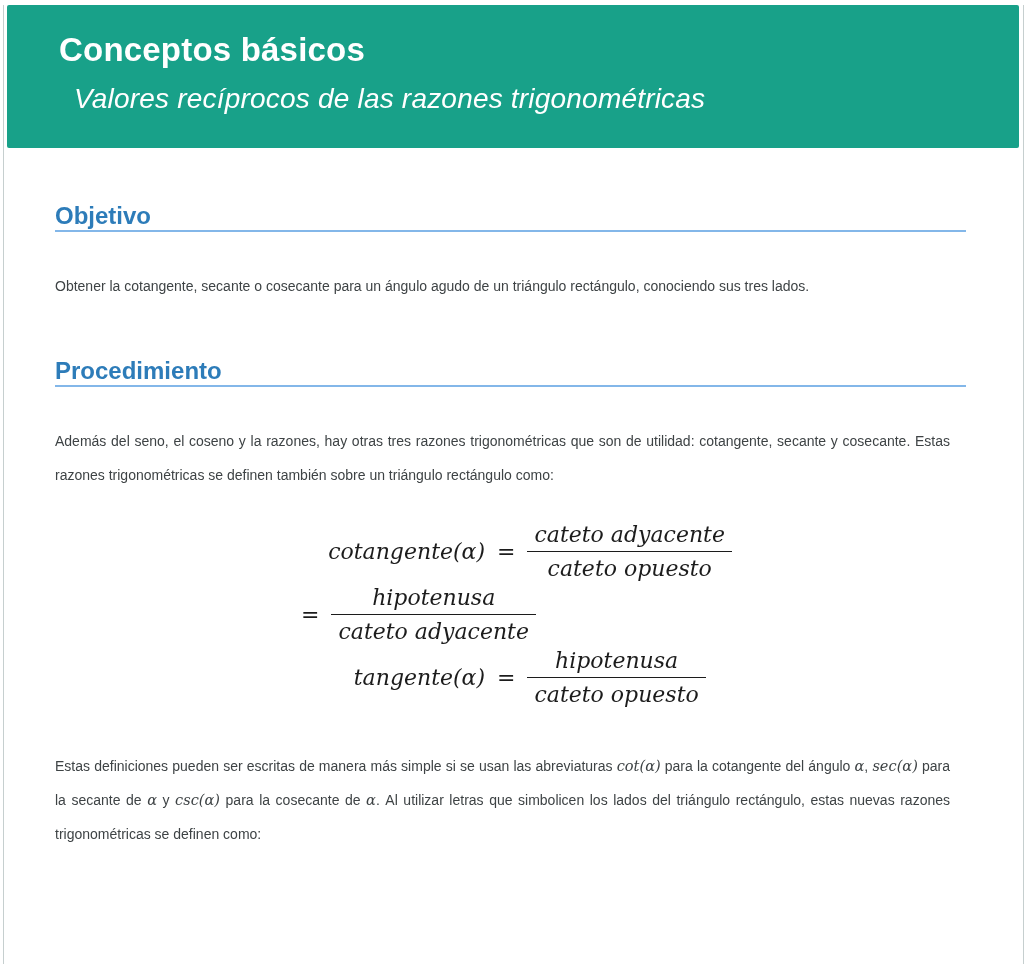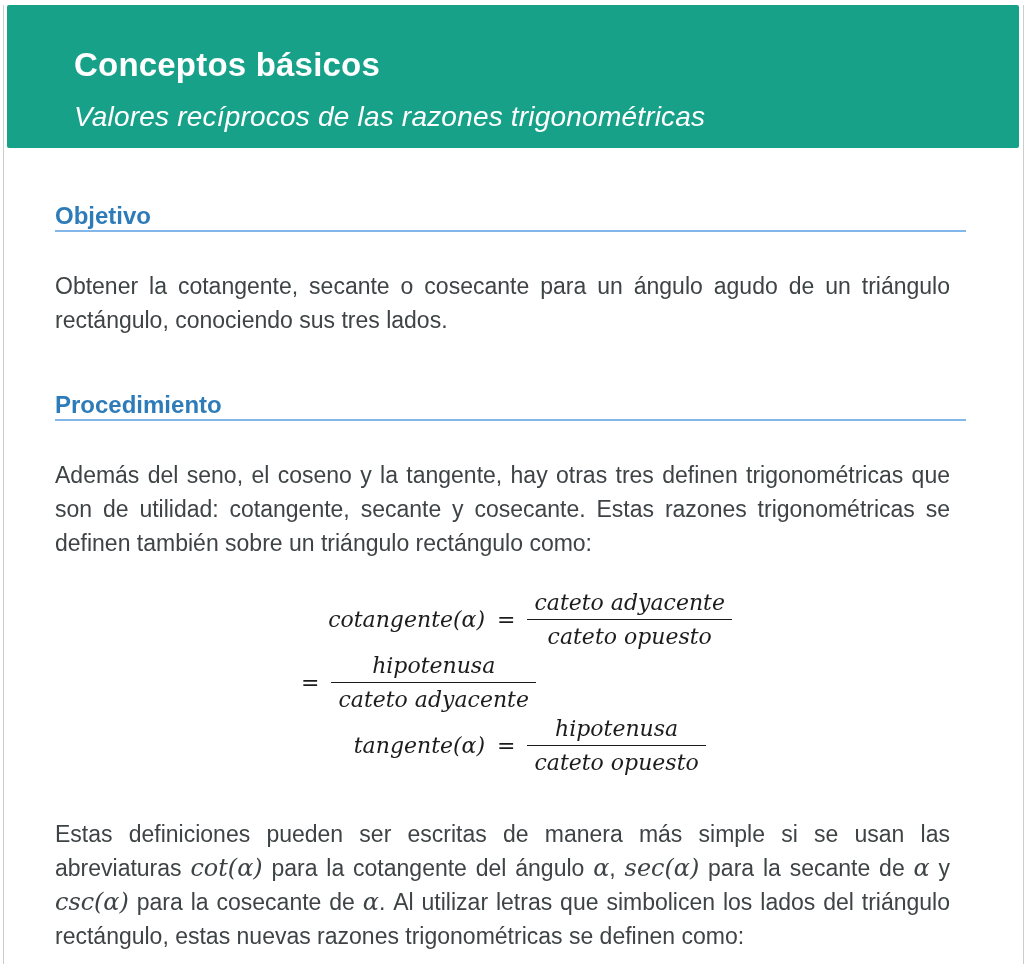--- a/index.html
+++ b/index.html
@@ -22,21 +22,21 @@
   
   .banner {
     margin: 5px 4px 0 3px;
     height: 143px;
     background: var(--header-bg, #18a189);
     border-radius: 2px;
     padding: 23px 50px 0 51px;
     color: #ffffff;
   }
   .banner h1 {
-    margin: 16px;
+    margin: 1px;
     font-size: 33px;
     line-height: 1.25;
     font-weight: 700;
     letter-spacing: 0.2px;
   }
   .banner .subtitle {
     margin: 13px 0 0 16px;
     font-size: 28px;
     font-style: italic;
     font-weight: 400;
@@ -49,21 +49,21 @@
   }
   h2.section-heading {
     margin: 54px 0 0 0;
     font-size: 24px;
     font-weight: 700;
     color: var(--heading-blue, #2d7cb9);
     border-bottom: 2px solid var(--rule-blue, #83b7e9);
   }
   p.body-text {
     margin: 37px 16px 0 0;
-    font-size: 23px;
+    font-size: 14px;
     line-height: 34px;
     text-align: justify;
   }
   .imath {
     font-family: "DejaVu Serif", serif;
     font-style: italic;
     font-size: 1.04em;
   }
   
   .equations {
@@ -106,21 +106,21 @@
 
   <main class="content">
 
     <section>
       <h2 class="section-heading">Objetivo</h2>
       <p class="body-text">Obtener la cotangente, secante o cosecante para un ángulo agudo de un triángulo rectángu­lo, conociendo sus tres lados.</p>
     </section>
 
     <section>
       <h2 class="section-heading">Procedimiento</h2>
-      <p class="body-text">Además del seno, el coseno y la tangente, hay otras tres definen trigonométricas que son de utilidad: cotangente, secante y cosecante. Estas razones trigonométricas se definen también sobre un triángulo rectángulo como:</p>
+      <p class="body-text">Además del seno, el coseno y la razones, hay otras tres razones trigonométricas que son de utilidad: cotangente, secante y cosecante. Estas razones trigonométricas se definen también sobre un triángulo rectángulo como:</p>
 
       <div class="equations">
         <div class="eq-row">
           <span class="eq-lhs">cotangente(α)</span>
           <span class="eq-sign">=</span>
           <span class="frac">
             <span class="num">cateto adyacente</span>
             <span class="den">cateto opuesto</span>
           </span>
         </div>

